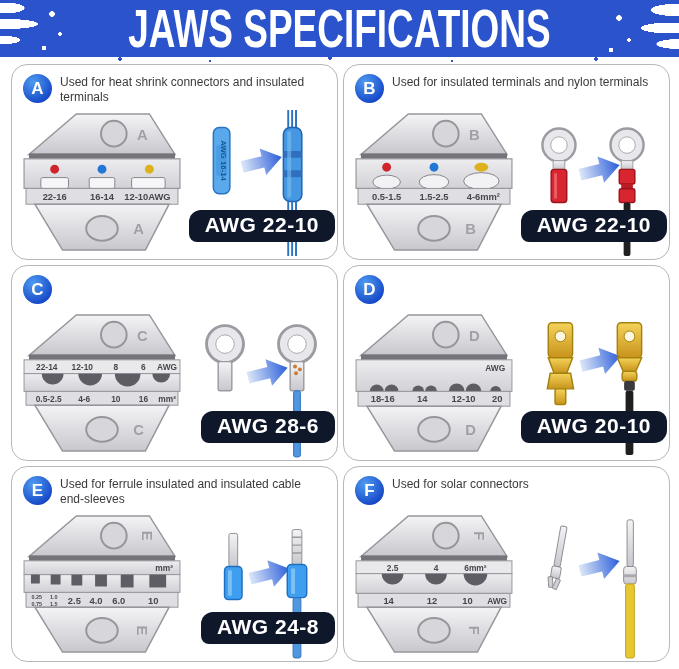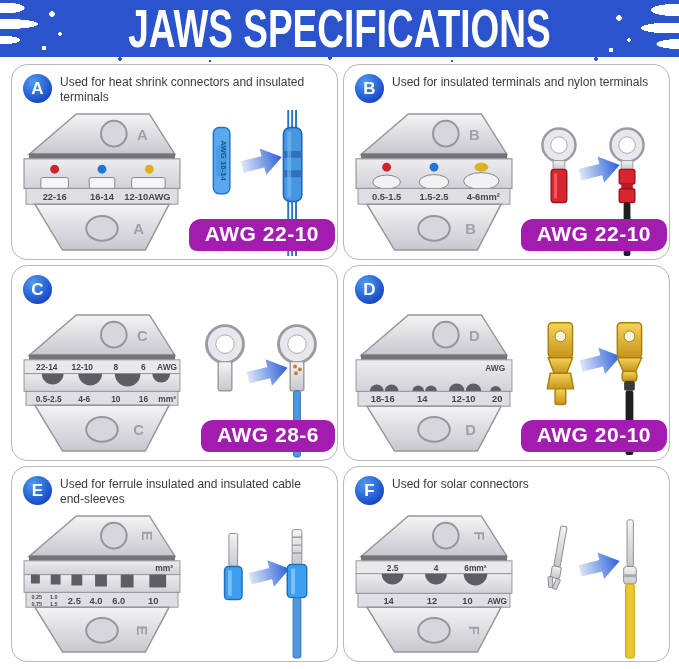--- a/index.html
+++ b/index.html
@@ -34,21 +34,21 @@
 
   
   .grid{display:grid;grid-template-columns:1fr 1fr;gap:5px;padding:7px 9px 6px 11px;}
   .panel{position:relative;height:194px;background:#fff;border:1.5px solid #b7b7bc;border-radius:16px;overflow:hidden;}
   .panel-head{display:flex;gap:8px;align-items:flex-start;padding:9px 10px 0 11px;}
   .letter-chip{flex:0 0 29px;width:29px;height:29px;border-radius:50%;color:#fff;font-weight:bold;font-size:17px;
                display:flex;align-items:center;justify-content:center;
                background:radial-gradient(circle at 35% 28%,#4f9bf0,#1445c6 78%);}
   .desc{margin:1px 0 0;font-size:12px;color:#3a3a3c;line-height:1.22;font-weight:500;max-width:262px;}
   .panel-body{position:absolute;left:2px;top:44px;right:0;bottom:0;display:flex;align-items:flex-start;}
-  .awg-badge{position:absolute;right:2px;bottom:8px;z-index:5;background:#a21caf;color:#fff;font-weight:bold;
+  .awg-badge{position:absolute;right:2px;bottom:17px;z-index:5;background:#0f172a;color:#fff;font-weight:bold;
              font-size:21px;letter-spacing:0.5px;padding:3px 16px 5px;border-radius:12px 10px 13px 8px;}
 
   
   svg text{font-family:"Liberation Sans",sans-serif;}
   .die-label{font-size:9.5px;fill:#46464c;font-weight:bold;text-anchor:middle;}
   .die-label-sm{font-size:8.5px;fill:#46464c;font-weight:bold;text-anchor:middle;}
   .die-label-xs{font-size:5.5px;fill:#46464c;font-weight:bold;text-anchor:middle;}
   .die-letter{font-size:15px;fill:#a0a0a8;font-weight:bold;text-anchor:middle;}
   .conn-label{font-size:8px;fill:#19598f;font-weight:bold;text-anchor:middle;}
 </style>
@@ -340,20 +340,21 @@
           </g>
           <g>
             <rect x="105" y="18" width="10" height="36" rx="2" fill="url(#metal)" stroke="#8d8d93"></rect>
             <path d="M105,26 h10 M105,34 h10 M105,42 h10" stroke="#9a9aa0" stroke-width="1.5"></path>
             <rect x="100" y="54" width="20" height="34" rx="4" fill="#3e9ef0" stroke="#1f6fc0" stroke-width="1.5"></rect>
             <rect x="104" y="58" width="4" height="26" fill="#8cc8f6" opacity="0.8"></rect>
             <rect x="106" y="88" width="8" height="62" rx="2" fill="#4f97de" stroke="#2e73c2"></rect>
           </g>
         </svg>
       </div>
+      <div class="awg-badge">AWG 24-8</div>
     </section>
 
     <section class="panel">
       <div class="panel-head">
         <div class="letter-chip">F</div>
         <p class="desc">Used for solar connectors</p>
       </div>
       <div class="panel-body">
         <svg width="176" height="148" viewBox="0 0 172 150">
           <polygon points="60,5 134,5 160,46 12,46" fill="url(#metal)" stroke="#96969c" stroke-width="1.5"></polygon>

